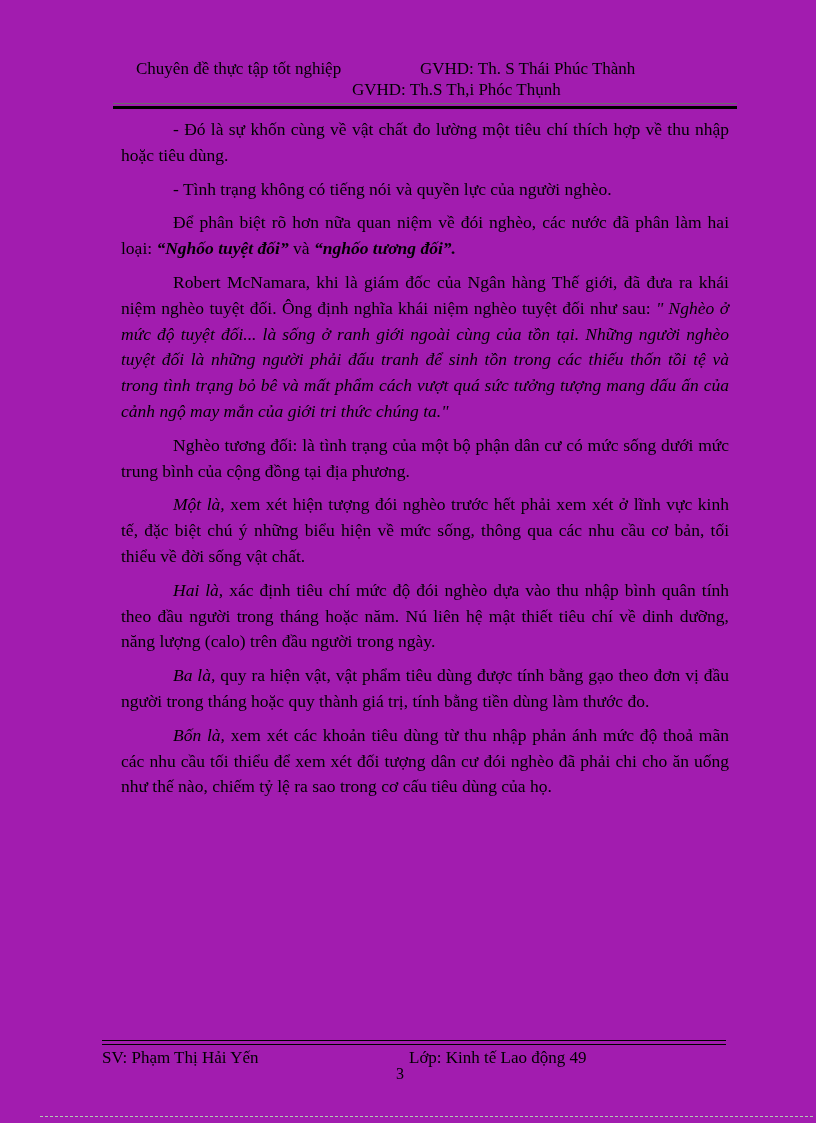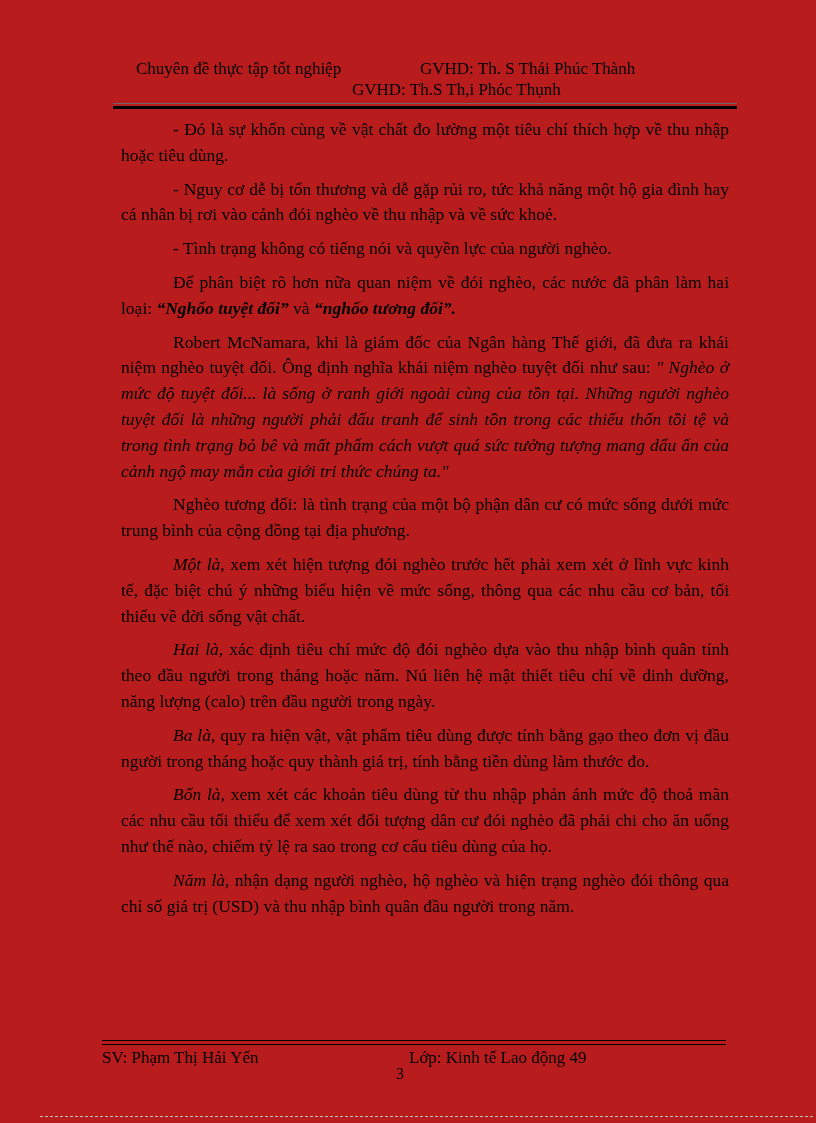--- a/index.html
+++ b/index.html
@@ -1,20 +1,20 @@
 <!DOCTYPE html>
 <html><head>
 <meta charset="utf-8">
 <style>
   html, body { margin: 0; padding: 0; background: #e8e8e8; }
   .page {
     position: relative;
     width: 816px;
     height: 1123px;
-    background: #b91c1c;
+    background: #a21caf;
     font-family: "Liberation Serif", "DejaVu Serif", serif;
     color: #000000;
     overflow: hidden;
     margin: 0 auto;
   }
   .content {
     position: absolute;
     left: 113px;
     top: 58px;
     width: 624px;
@@ -75,30 +75,28 @@
         <span class="h-right">GVHD: Th. S Thái Phúc Thành</span>
       </div>
       <div class="h-line">
         <span class="h-center">GVHD: Th.S Th,i Phóc Thụnh</span>
       </div>
       <div class="header-rule"></div>
     </div>
 
     <div class="doc-body">
         <p class="para"><span>- Đó là sự khốn cùng về vật chất đo lường một tiêu chí thích hợp về thu nhập hoặc tiêu dùng.</span></p>
-        <p class="para"><span>- Nguy cơ dễ bị tổn thương và dễ gặp rủi ro, tức khả năng một hộ gia đình hay cá nhân bị rơi vào cảnh đói nghèo về thu nhập và về sức khoẻ.</span></p>
         <p class="para"><span>- Tình trạng không có tiếng nói và quyền lực của người nghèo.</span></p>
         <p class="para"><span>Để phân biệt rõ hơn nữa quan niệm về đói nghèo, các nước đã phân làm hai loại: </span><span class="it bd">“Nghốo tuyệt đối”</span><span> và </span><span class="it bd">“nghốo tương đối”.</span></p>
         <p class="para"><span>Robert McNamara, khi là giám đốc của Ngân hàng Thế giới, đã đưa ra khái niệm nghèo tuyệt đối. Ông định nghĩa khái niệm nghèo tuyệt đối như sau: </span><span class="it">" Nghèo ở mức độ tuyệt đối... là sống ở ranh giới ngoài cùng của tồn tại. Những người nghèo tuyệt đối là những người phải đấu tranh để sinh tồn trong các thiếu thốn tồi tệ và trong tình trạng bỏ bê và mất phẩm cách vượt quá sức tưởng tượng mang dấu ấn của cảnh ngộ may mắn của giới tri thức chúng ta."</span></p>
         <p class="para"><span>Nghèo tương đối: là tình trạng của một bộ phận dân cư có mức sống dưới mức trung bình của cộng đồng tại địa phương.</span></p>
         <p class="para"><span class="it">Một là,</span><span> xem xét hiện tượng đói nghèo trước hết phải xem xét ở lĩnh vực kinh tế, đặc biệt chú ý những biểu hiện về mức sống, thông qua các nhu cầu cơ bản, tối thiểu về đời sống vật chất.</span></p>
         <p class="para"><span class="it">Hai là,</span><span> xác định tiêu chí mức độ đói nghèo dựa vào thu nhập bình quân tính theo đầu người trong tháng hoặc năm. Nú liên hệ mật thiết tiêu chí về dinh dưỡng, năng lượng (calo) trên đầu người trong ngày.</span></p>
         <p class="para"><span class="it">Ba là,</span><span> quy ra hiện vật, vật phẩm tiêu dùng được tính bằng gạo theo đơn vị đầu người trong tháng hoặc quy thành giá trị, tính bằng tiền dùng làm thước đo.</span></p>
         <p class="para"><span class="it">Bốn là,</span><span> xem xét các khoản tiêu dùng từ thu nhập phản ánh mức độ thoả mãn các nhu cầu tối thiểu để xem xét đối tượng dân cư đói nghèo đã phải chi cho ăn uống như thế nào, chiếm tỷ lệ ra sao trong cơ cấu tiêu dùng của họ.</span></p>
-        <p class="para"><span class="it">Năm là,</span><span> nhận dạng người nghèo, hộ nghèo và hiện trạng nghèo đói thông qua chỉ số giá trị (USD) và thu nhập bình quân đầu người trong năm.</span></p>
       </div>
 
   </div>
 
   <div class="footer">
     <div class="footer-rule"></div>
     <div class="f-row">
       <span class="f-left">SV: Phạm Thị Hải Yến</span>
       <span class="f-right">Lớp: Kinh tế Lao động 49</span>
       <span class="page-num">3</span>

